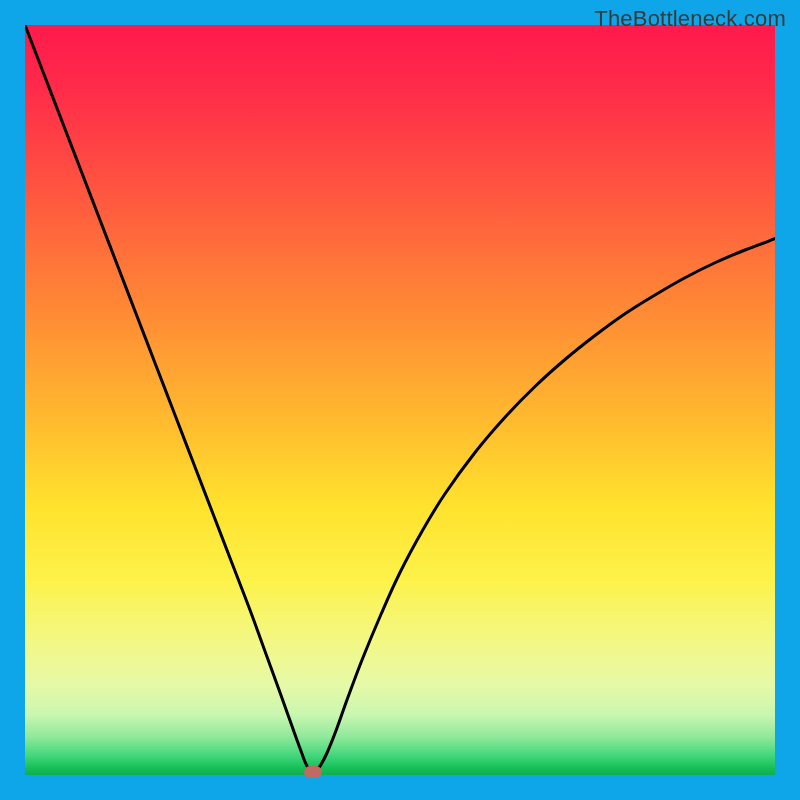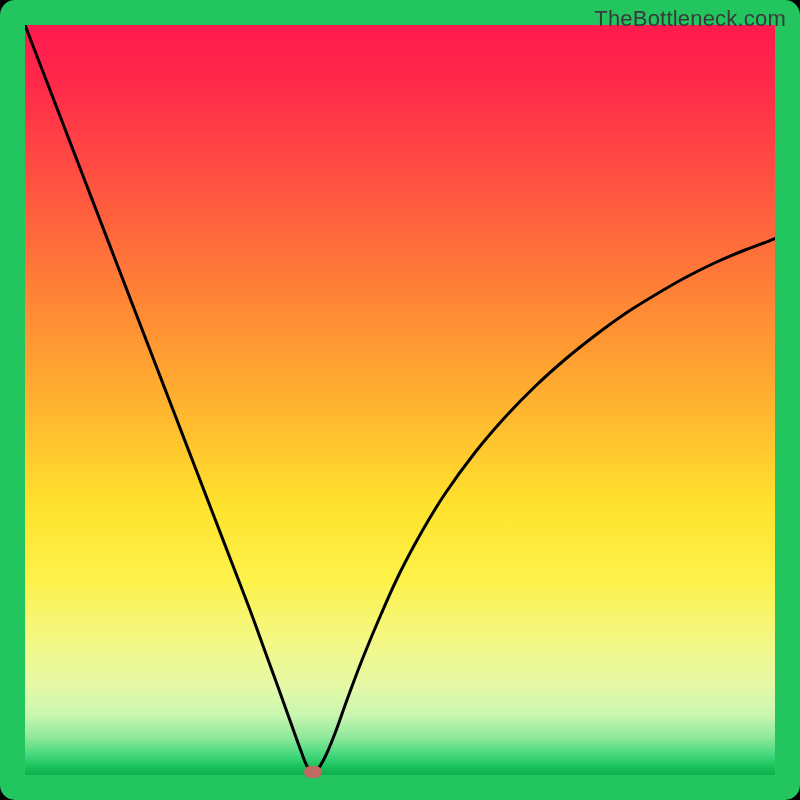--- a/index.html
+++ b/index.html
@@ -8,22 +8,21 @@
     width: 800px;
     height: 800px;
     background: #000;
     overflow: hidden;
     font-family: Arial, Helvetica, sans-serif;
   }
   .frame {
     position: relative;
     width: 800px;
     height: 800px;
-    background: #22c55e;
-    border-radius: 15px;
+    background: #0ea5e9;
   }
   .plot {
     position: absolute;
     left: 25px;
     top: 25px;
     width: 750px;
     height: 750px;
     
     background: linear-gradient(to bottom,
       #ff1a4d 0%,

